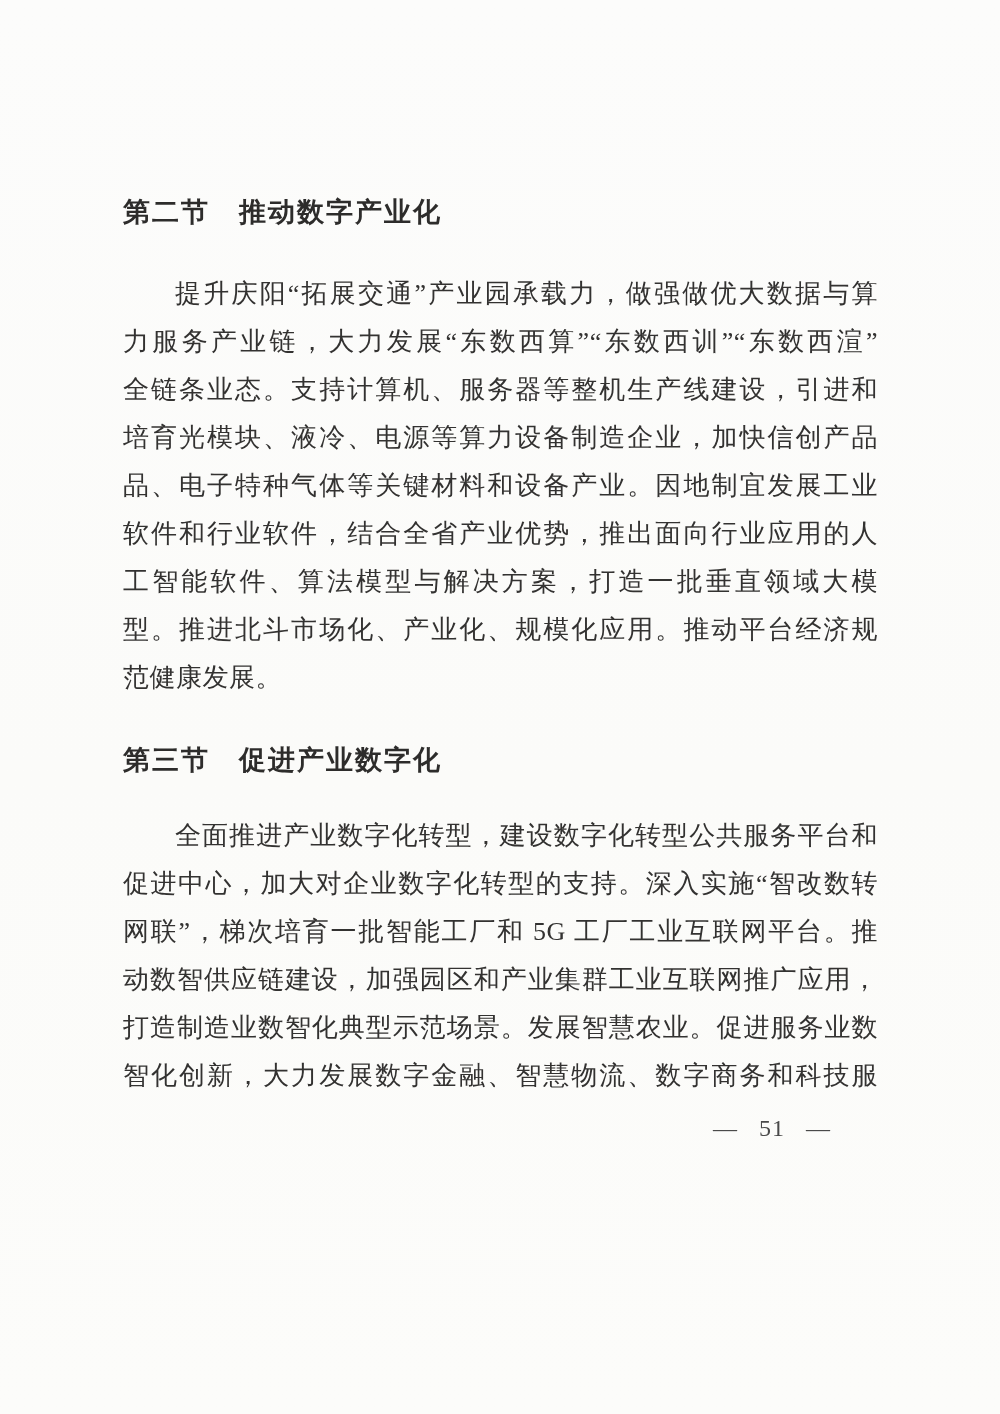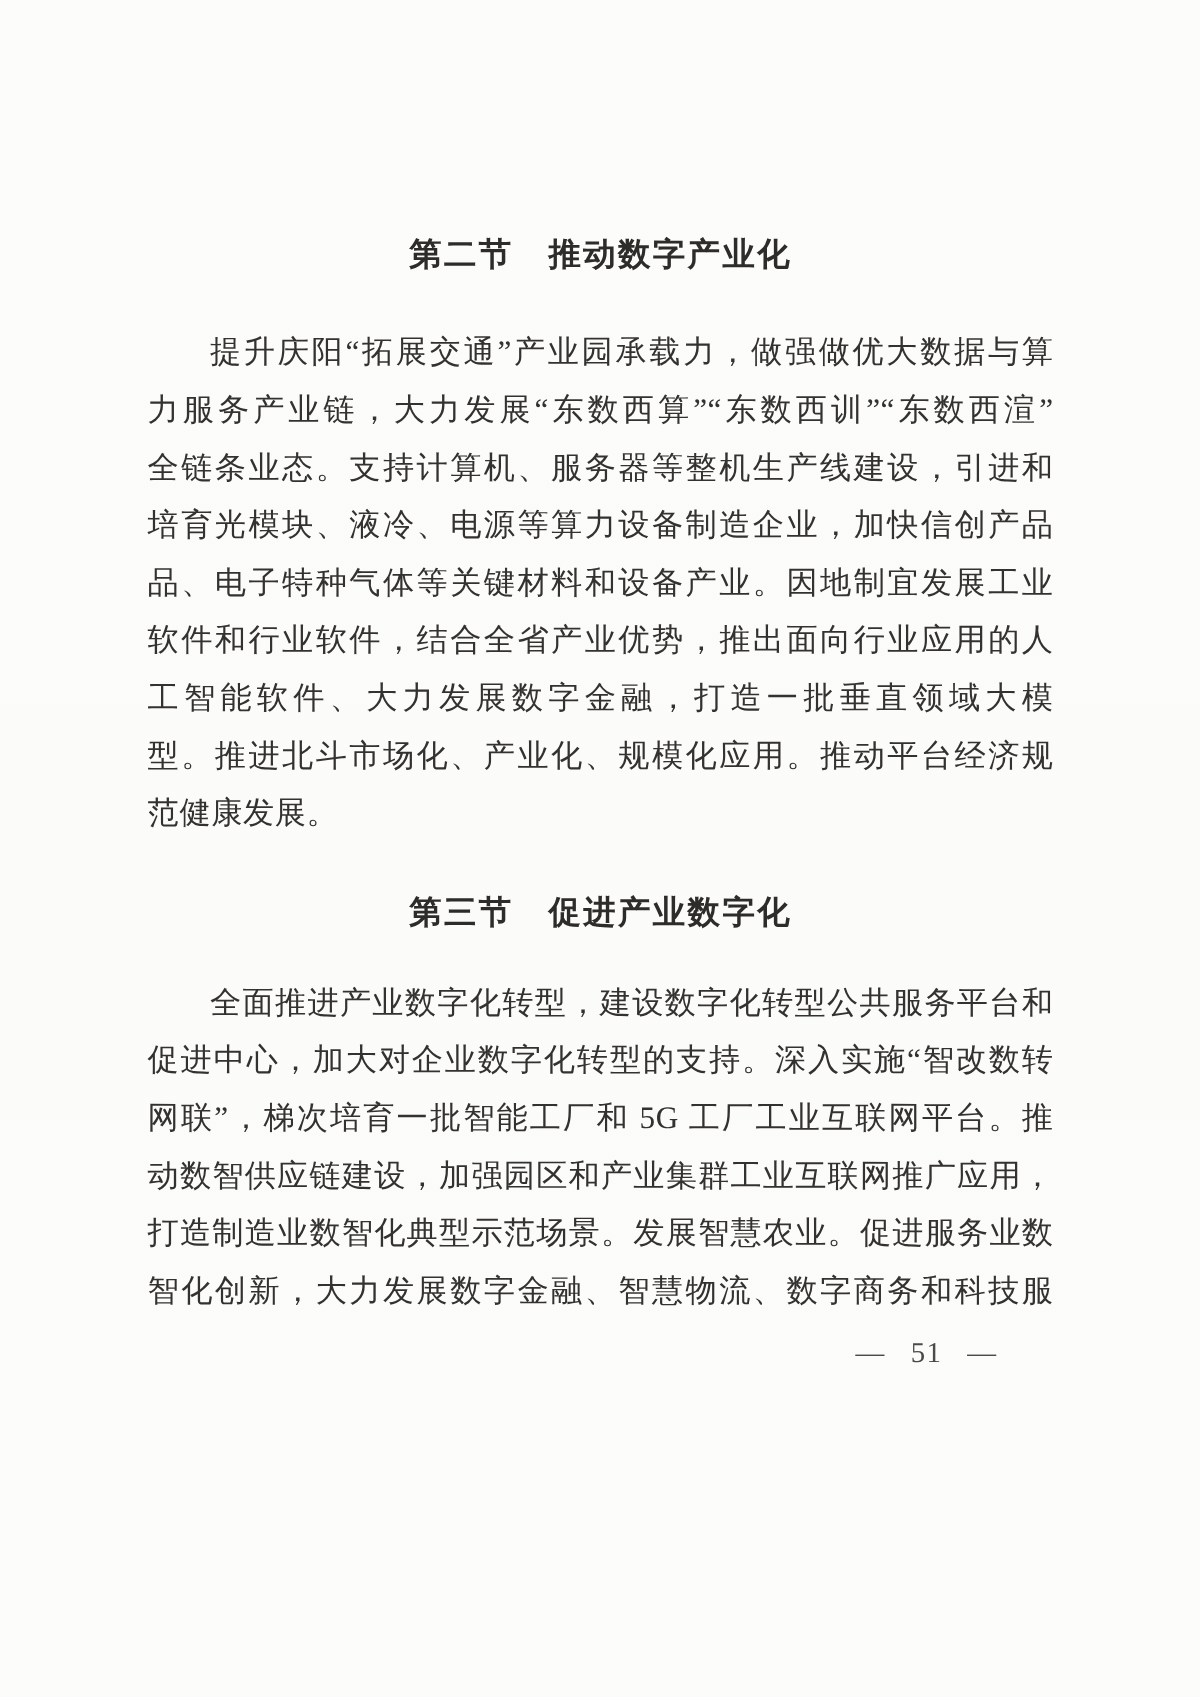--- a/index.html
+++ b/index.html
@@ -41,21 +41,20 @@
     text-align-last: auto;
   }
   .line.indent {
     text-indent: 2em;
   }
   .heading {
     font-size: 27px;
     line-height: 48px;
     font-weight: bold;
     letter-spacing: 2px;
-    text-align: center;
     color: #2d2c2b;
   }
   .heading.h-sec2 {
     margin-top: 24px;
     margin-bottom: 34px;
   }
   .heading.h-sec3 {
     margin-top: 34px;
     margin-bottom: 28px;
   }
@@ -79,21 +78,21 @@
 
     <div class="heading h-sec2">第二节　推动数字产业化</div>
 
     <div>
       <div class="line indent">提升庆阳“拓展交通”产业园承载力，做强做优大数据与算</div>
       <div class="line">力服务产业链，大力发展“东数西算”“东数西训”“东数西渲”</div>
       <div class="line">全链条业态。支持计算机、服务器等整机生产线建设，引进和</div>
       <div class="line">培育光模块、液冷、电源等算力设备制造企业，加快信创产品</div>
       <div class="line">品、电子特种气体等关键材料和设备产业。因地制宜发展工业</div>
       <div class="line">软件和行业软件，结合全省产业优势，推出面向行业应用的人</div>
-      <div class="line">工智能软件、大力发展数字金融，打造一批垂直领域大模</div>
+      <div class="line">工智能软件、算法模型与解决方案，打造一批垂直领域大模</div>
       <div class="line">型。推进北斗市场化、产业化、规模化应用。推动平台经济规</div>
       <div class="line short">范健康发展。</div>
     </div>
 
     <div class="heading h-sec3">第三节　促进产业数字化</div>
 
     <div>
       <div class="line indent">全面推进产业数字化转型，建设数字化转型公共服务平台和</div>
       <div class="line">促进中心，加大对企业数字化转型的支持。深入实施“智改数转</div>
       <div class="line">网联”，梯次培育一批智能工厂和 5G 工厂工业互联网平台。推</div>

